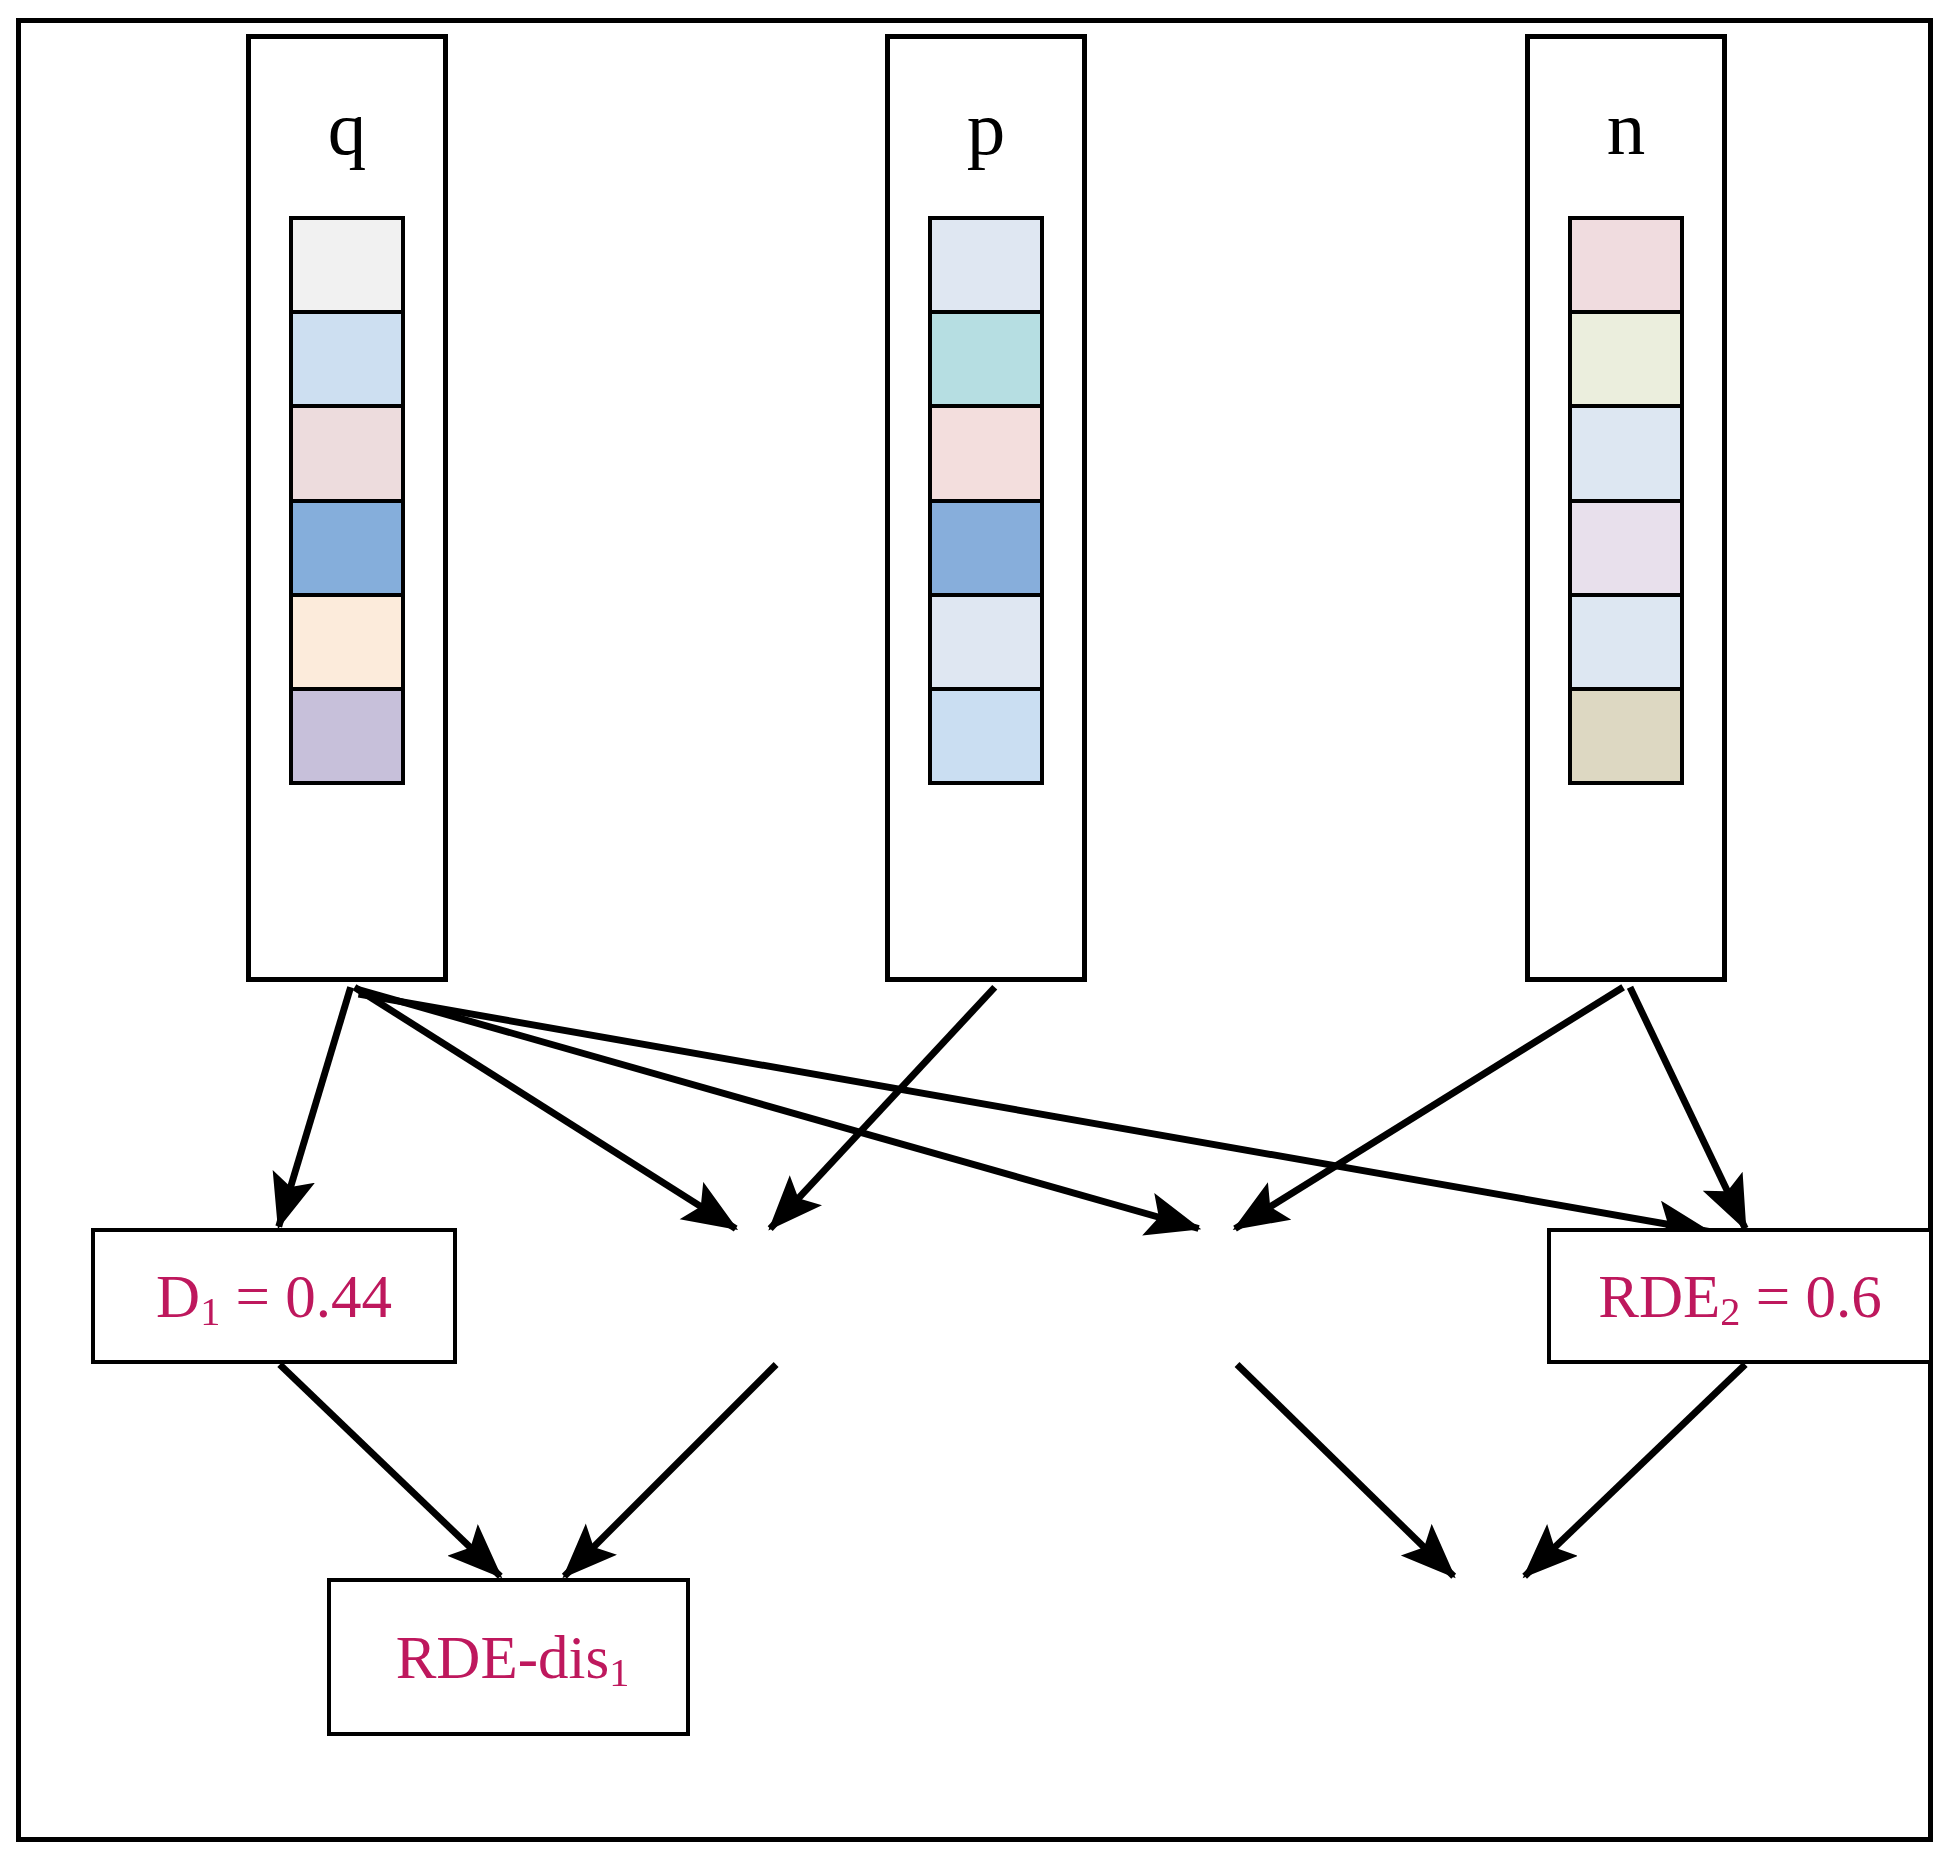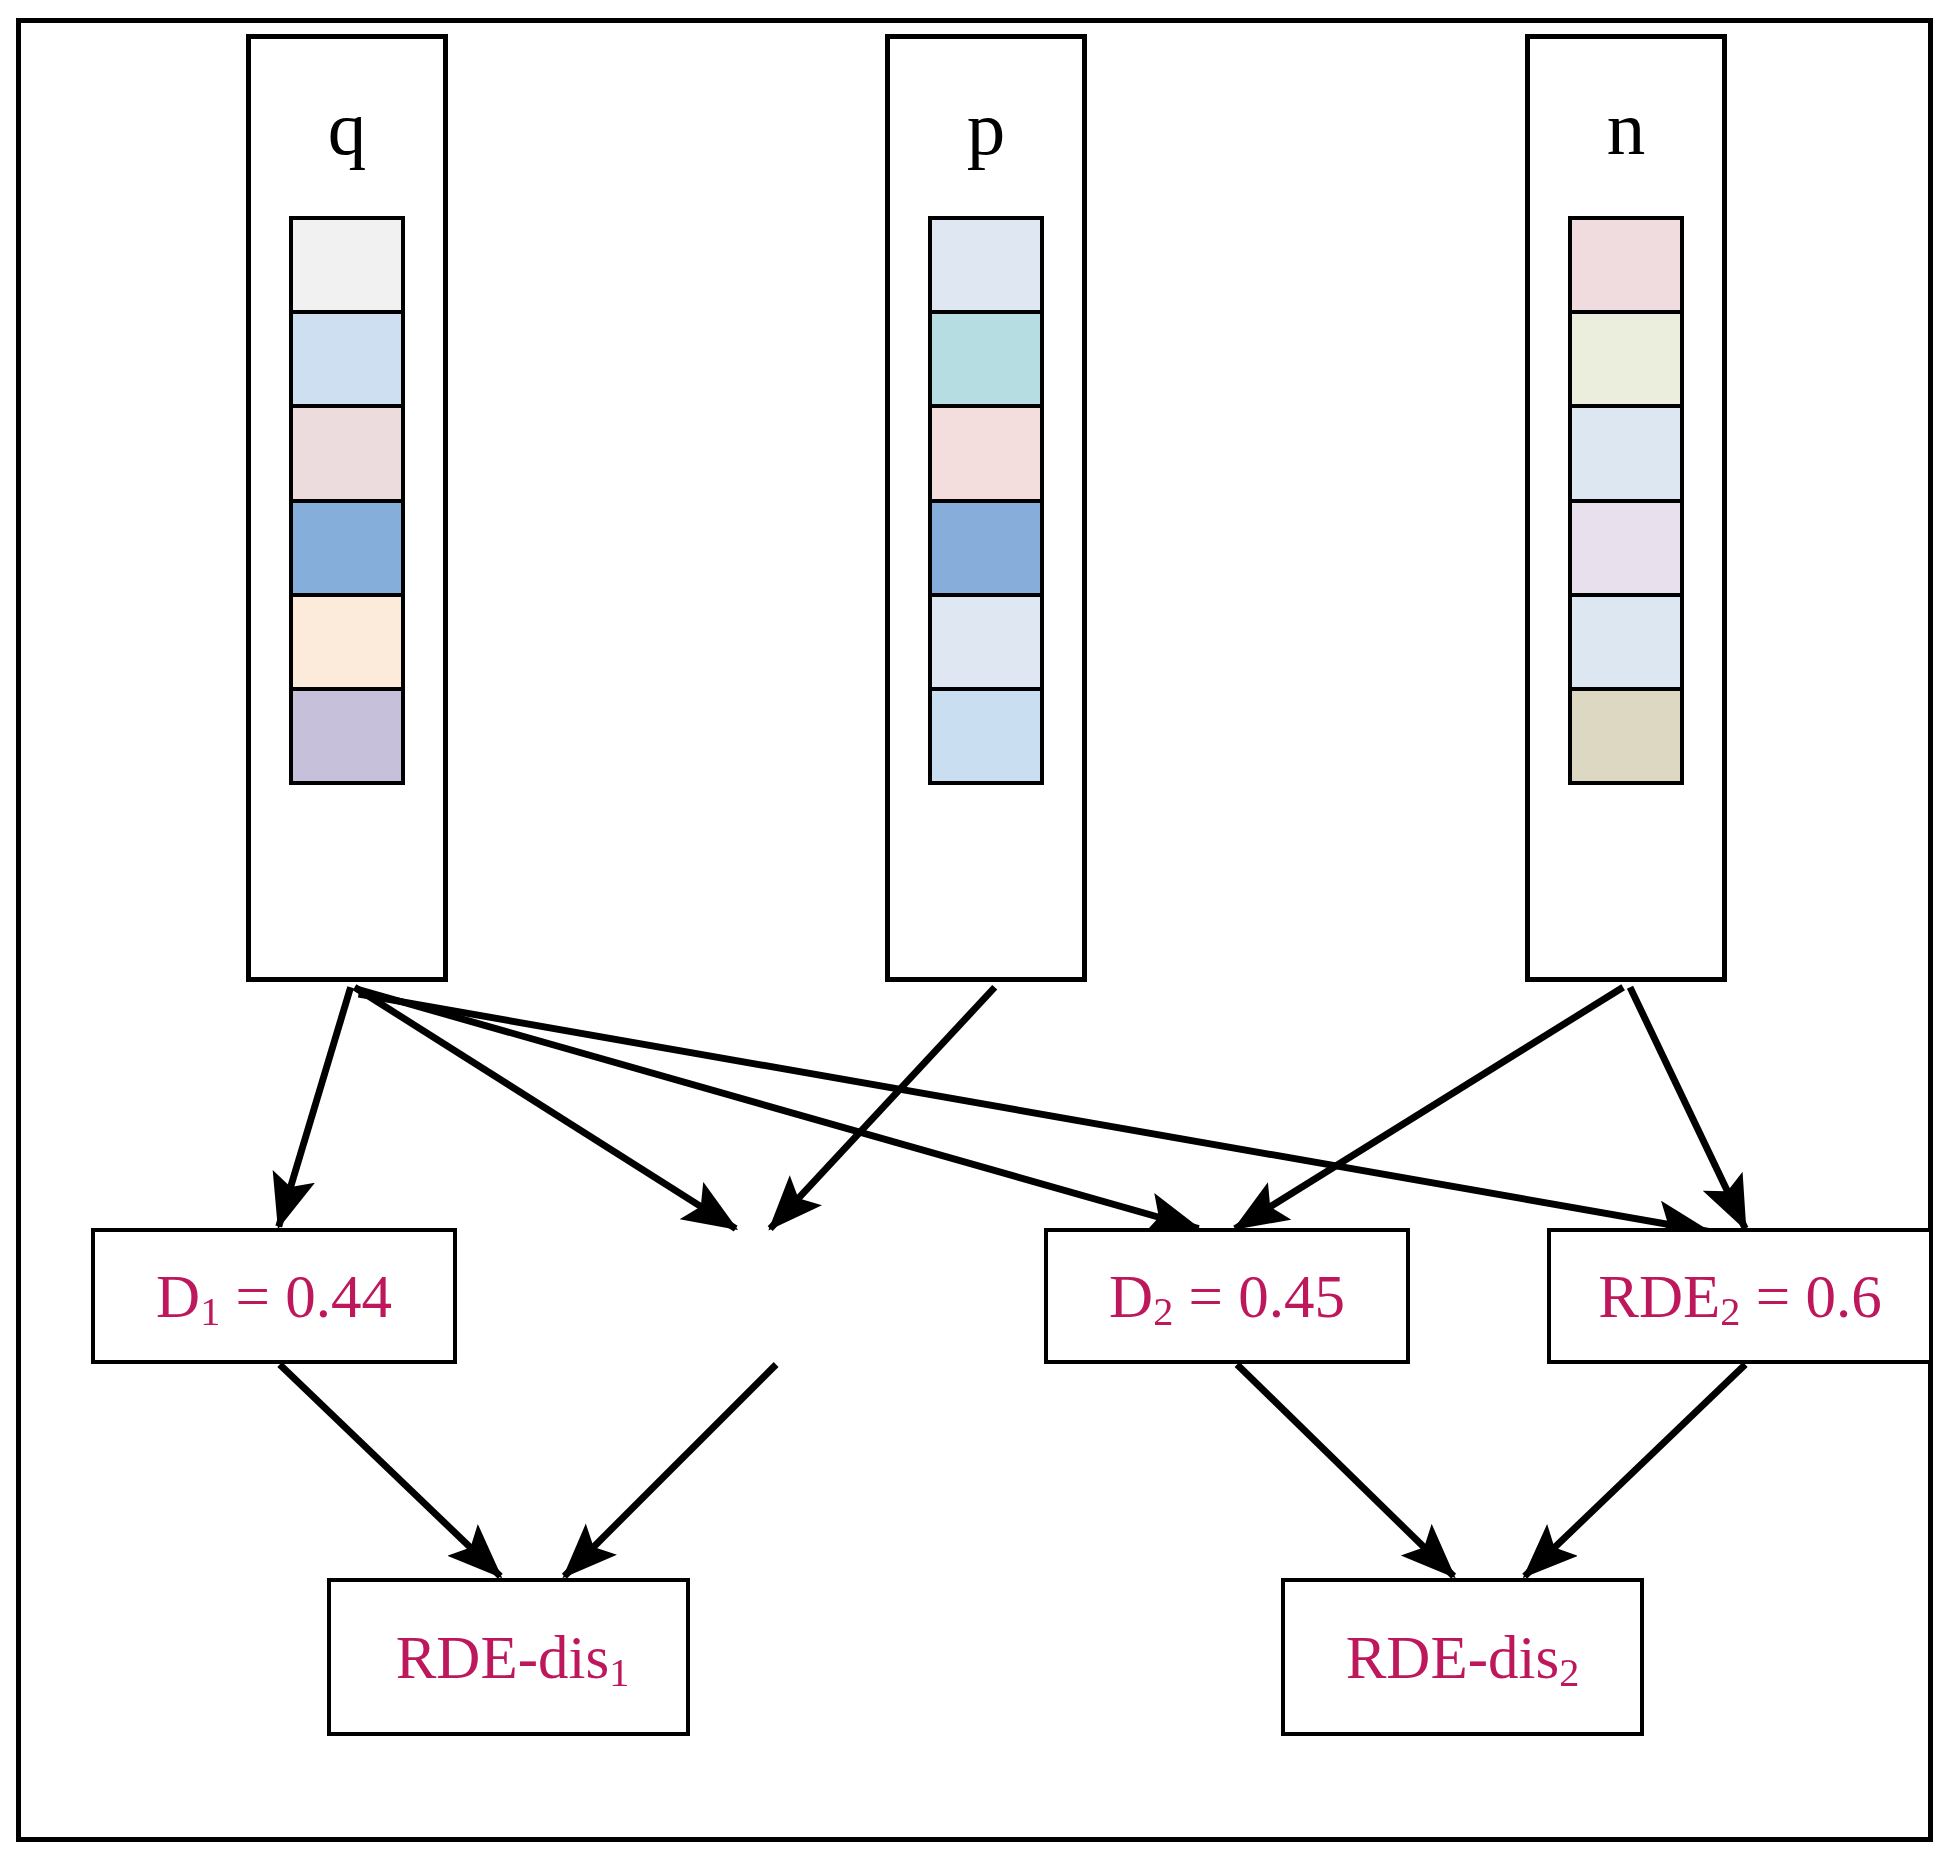--- a/index.html
+++ b/index.html
@@ -108,29 +108,23 @@
 
       <path d="M 1772,1385 L 1548,1600"></path>
     </g>
   </svg>
 
   <div class="node-box" style="left:91px;top:1228px;width:366px;height:136px;">
     <span class="node-label"><span>D</span><sub>1</sub>&nbsp;<span>= 0.44</span></span>
   </div>
 
 
-  <div class="node-box" style="left:1044px;top:1228px;width:366px;height:136px;">
-    <span class="node-label"><span>D</span><sub>2</sub>&nbsp;<span>= 0.45</span></span>
-  </div>
 
   <div class="node-box" style="left:1547px;top:1228px;width:386px;height:136px;">
     <span class="node-label"><span>RDE</span><sub>2</sub>&nbsp;<span>= 0.6</span></span>
   </div>
 
   <div class="node-box" style="left:327px;top:1578px;width:363px;height:158px;padding-left:8px;">
     <span class="node-label"><span>RDE-dis</span><sub>1</sub></span>
   </div>
 
-  <div class="node-box" style="left:1281px;top:1578px;width:363px;height:158px;">
-    <span class="node-label"><span>RDE-dis</span><sub>2</sub></span>
-  </div>
 </div>
 
 
 </body></html>

